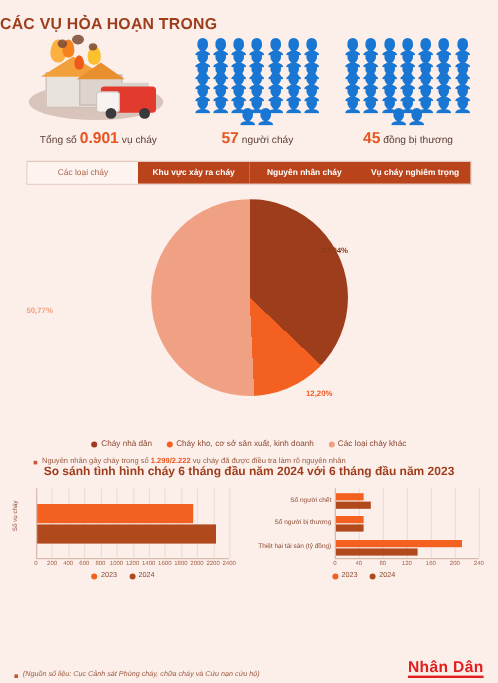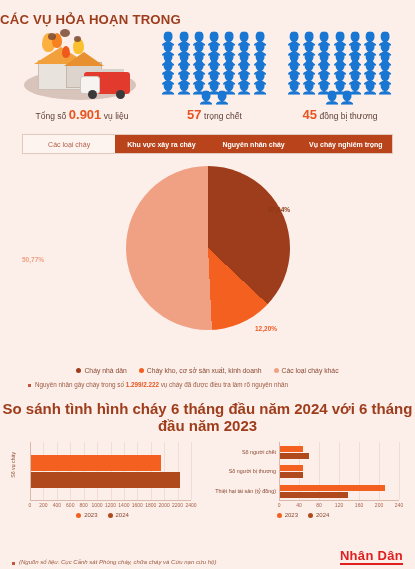--- a/index.html
+++ b/index.html
@@ -96,22 +96,21 @@
 
   .note{
     margin:7px 28px 0 28px;font-size:6.3px;color:#9b5b42;
     display:flex;align-items:flex-start;gap:4px;
   }
   .note .sq{width:3px;height:3px;background:#c0563a;margin-top:3px;flex:none;}
   .note b{color:#e8541f;}
 
   
   .cmp-title{
-    text-align:center;font-size:15px;font-weight:bold;color:#9e3d1c;
-    margin-top:12px;
+    text-align:center;font-size:10px;font-weight:bold;color:#9e3d1c;
   }
   .charts{display:flex;gap:4px;padding:4px 10px 0 8px;}
   .chart-box{position:relative;}
   .cb-left{width:190px;height:78px;}
   .cb-right{width:205px;height:78px;}
   .axis-line{position:absolute;background:#d8b9ab;}
   .gridline{position:absolute;width:1px;background:#f0ddd5;}
   .bar{position:absolute;}
   .tick{position:absolute;font-size:5px;color:#a8644a;}
   .cat{position:absolute;font-size:5.4px;color:#8a4a33;text-align:right;white-space:nowrap;}
@@ -164,21 +163,21 @@
           <div class="ladder"></div>
           <div class="truck"></div>
             <div class="cab"></div>
           <div class="wheel w1"></div>
             <div class="wheel w2"></div>
         </div>
       </div>
       <div class="stat-cap">
         <span class="lbl">Tổng số</span>
         <span class="num">0.901</span>
-        <span class="lbl">vụ liệu</span>
+        <span class="lbl">vụ cháy</span>
       </div>
     </div>
 
     <div class="stat s2">
       <div class="stat-art">
         <div class="people dark" id="people-dark">
             <span>👤</span>
             <span>👤</span>
             <span>👤</span>
             <span>👤</span>
@@ -219,21 +218,21 @@
             <span>👤</span>
             <span>👤</span>
             <span>👤</span>
             <span>👤</span>
             <span>👤</span>
             <span>👤</span>
           </div>
       </div>
       <div class="stat-cap">
         <span class="num">57</span>
-        <span class="lbl">trọng chết</span>
+        <span class="lbl">người cháy</span>
       </div>
     </div>
 
     <div class="stat s3">
       <div class="stat-art">
         <div class="people blue" id="people-blue">
             <span>👤</span>
             <span>👤</span>
             <span>👤</span>
             <span>👤</span>

